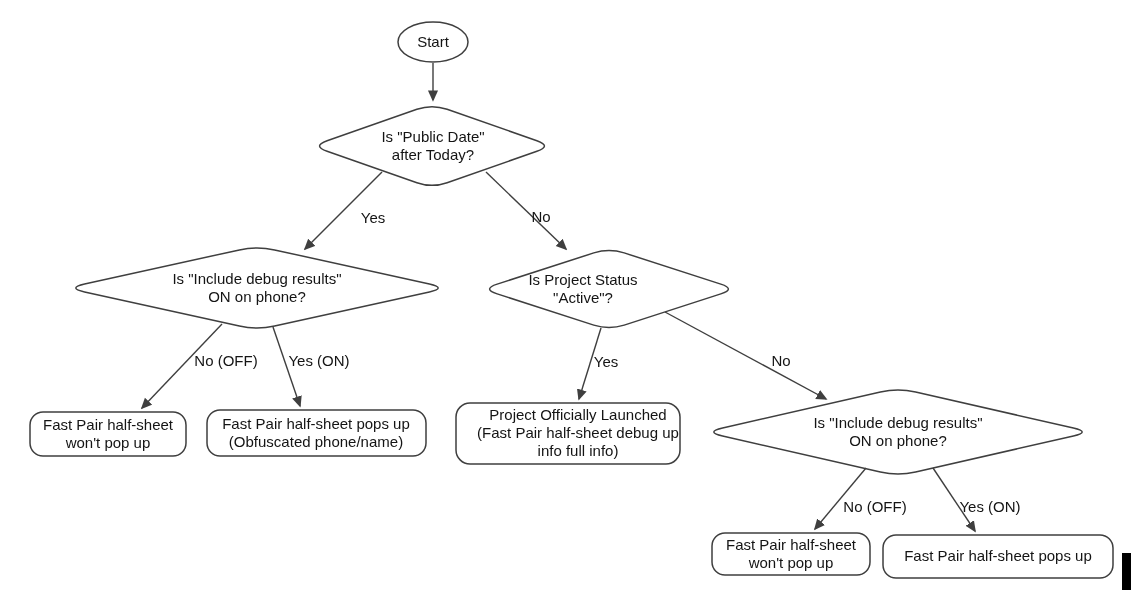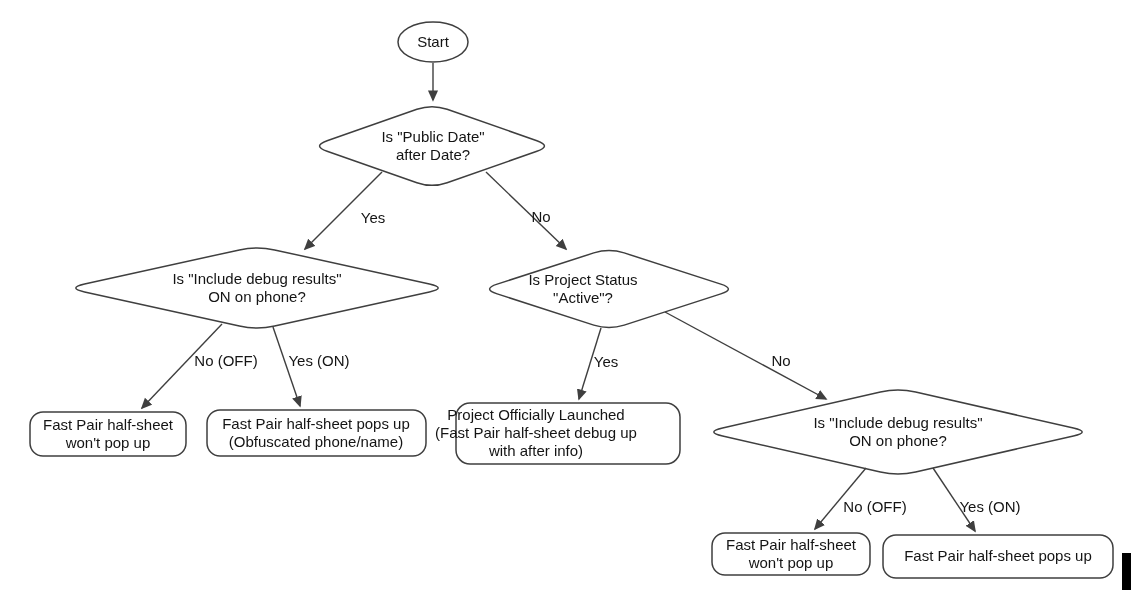--- a/index.html
+++ b/index.html
@@ -55,21 +55,21 @@
 
     <rect class="cursorbar" x="1122" y="553" width="9" height="37"></rect>
   </svg>
 
   <div class="lbl" style="left:433px;top:42px">
     <span class="ln">Start</span>
   </div>
 
   <div class="lbl" style="left:433px;top:146px">
     <span class="ln">Is "Public Date"</span>
-    <span class="ln">after Date?</span>
+    <span class="ln">after Today?</span>
   </div>
 
   <div class="lbl" style="left:257px;top:288px">
     <span class="ln">Is "Include debug results"</span>
     <span class="ln">ON on phone?</span>
   </div>
 
   <div class="lbl" style="left:583px;top:289px">
     <span class="ln">Is Project Status</span>
     <span class="ln">"Active"?</span>
@@ -83,24 +83,24 @@
   <div class="lbl" style="left:108px;top:434px">
     <span class="ln">Fast Pair half-sheet</span>
     <span class="ln">won't pop up</span>
   </div>
 
   <div class="lbl" style="left:316px;top:433px">
     <span class="ln">Fast Pair half-sheet pops up</span>
     <span class="ln">(Obfuscated phone/name)</span>
   </div>
 
-  <div class="lbl" style="left:536px;top:433px">
+  <div class="lbl" style="left:578px;top:433px">
     <span class="ln">Project Officially Launched</span>
     <span class="ln">(Fast Pair half-sheet debug up</span>
-    <span class="ln">with after info)</span>
+    <span class="ln">info full info)</span>
   </div>
 
   <div class="lbl" style="left:791px;top:554px">
     <span class="ln">Fast Pair half-sheet</span>
     <span class="ln">won't pop up</span>
   </div>
 
   <div class="lbl" style="left:998px;top:556px">
     <span class="ln">Fast Pair half-sheet pops up</span>
   </div>

